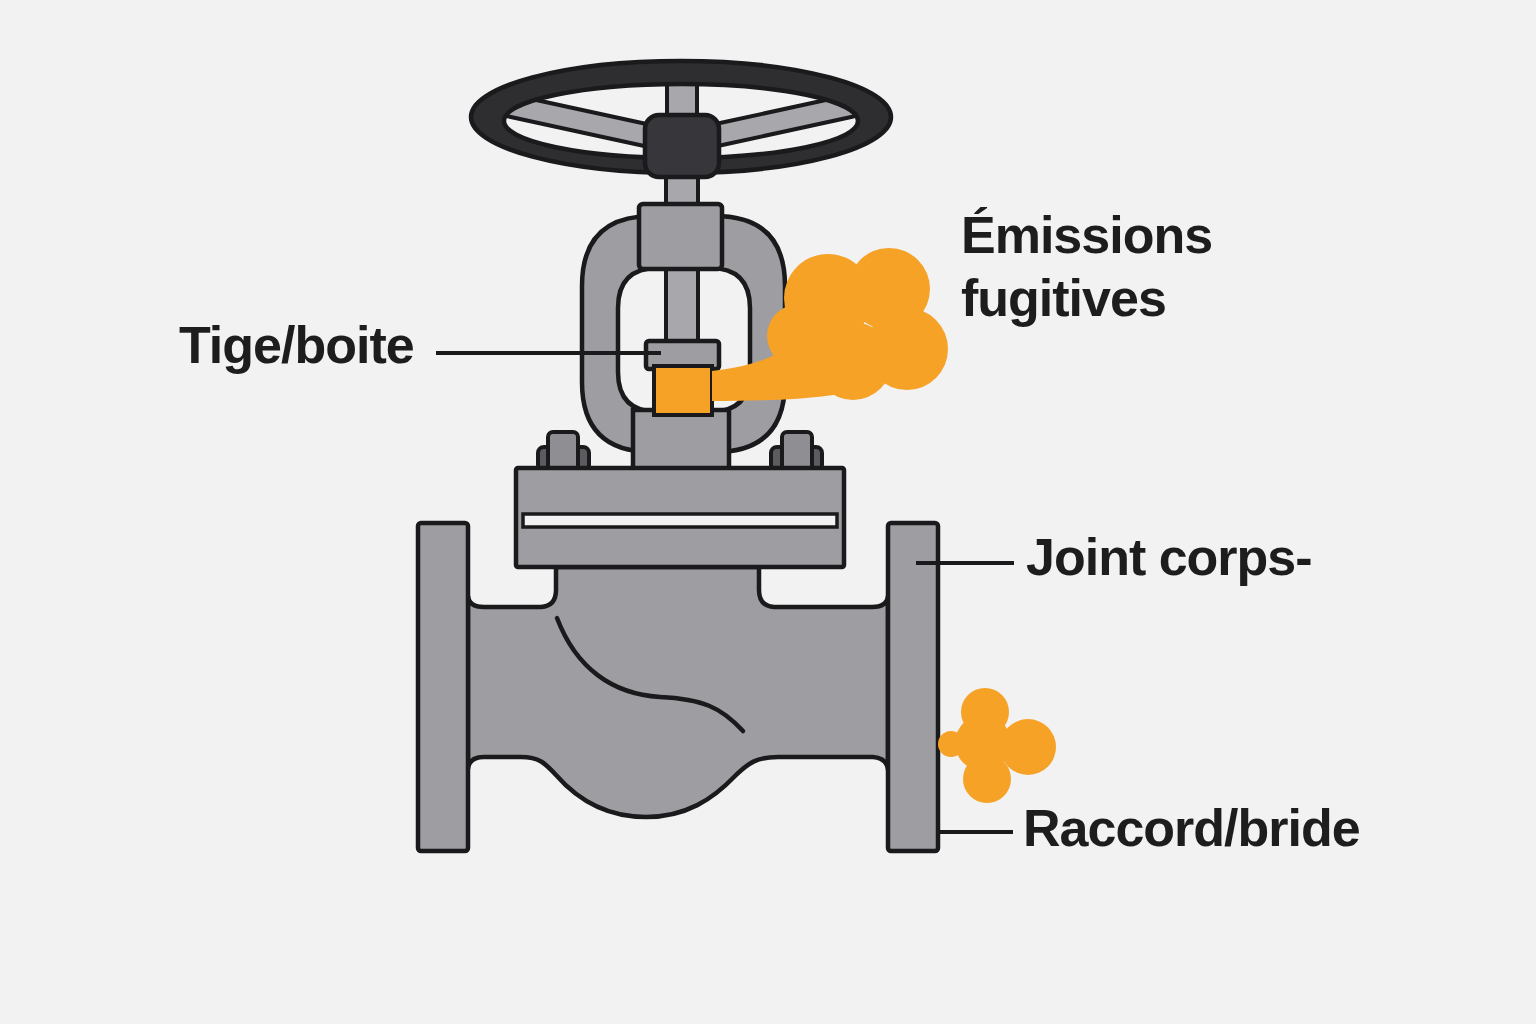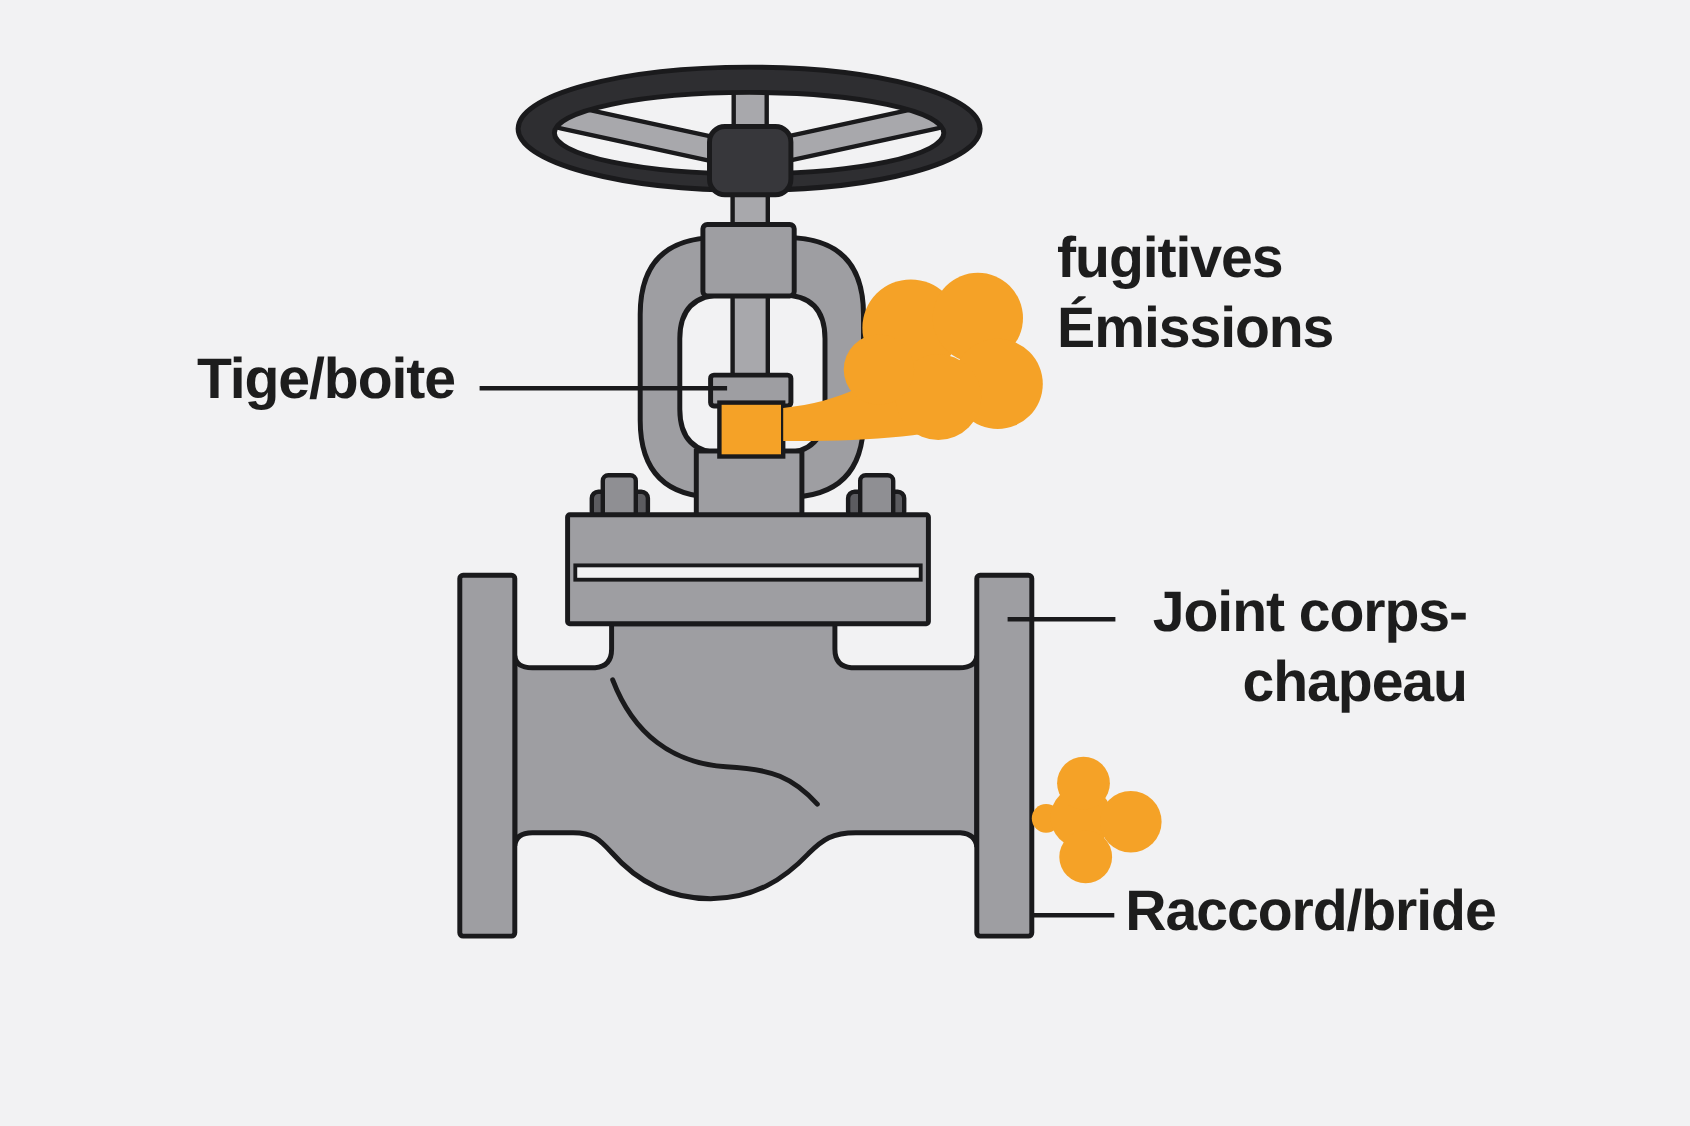--- a/index.html
+++ b/index.html
@@ -26,21 +26,21 @@
   .leader{stroke:var(--outline);stroke-width:4;stroke-linecap:butt;}
   .flow-line{fill:none;stroke:var(--outline);stroke-width:4.5;stroke-linecap:round;}
   .spoke-under{stroke:var(--outline);stroke-linecap:round;}
   .spoke-over{stroke:var(--metal-light);stroke-linecap:round;}
   .label{
     position:absolute;font-weight:700;font-size:52px;line-height:63px;
     color:var(--text);letter-spacing:-1px;white-space:nowrap;
   }
   #label-stem-packing{left:167px;top:314px;margin-left:12px;}
   #label-emissions{left:961px;top:204px;}
-  #label-joint{left:1048px;top:526px;text-align:right;}
+  #label-joint{left:1026px;top:526px;}
   #label-raccord{left:1023px;top:797px;}
 </style>
 </head>
 <body>
 
 <div id="diagram-canvas">
 
   <svg width="1536" height="1024" viewBox="0 0 1536 1024">
 
     <rect class="metal-light" x="666" y="148" width="32" height="202"></rect>
@@ -109,26 +109,25 @@
     <line class="leader" x1="436" y1="353" x2="661" y2="353"></line>
     <line class="leader" x1="916" y1="563" x2="1014" y2="563"></line>
     <line class="leader" x1="939" y1="832" x2="1013" y2="832"></line>
   </svg>
 
   <div class="label" id="label-stem-packing">
     <div>Tige/boite</div>
   </div>
 
   <div class="label" id="label-emissions">
+    <div>Émissions</div>
     <div>fugitives</div>
-    <div>Émissions</div>
   </div>
 
   <div class="label" id="label-joint">
     <div>Joint corps-</div>
-    <div>chapeau</div>
   </div>
 
   <div class="label" id="label-raccord">
     <div>Raccord/bride</div>
   </div>
 
 </div>
 
 </body></html>

